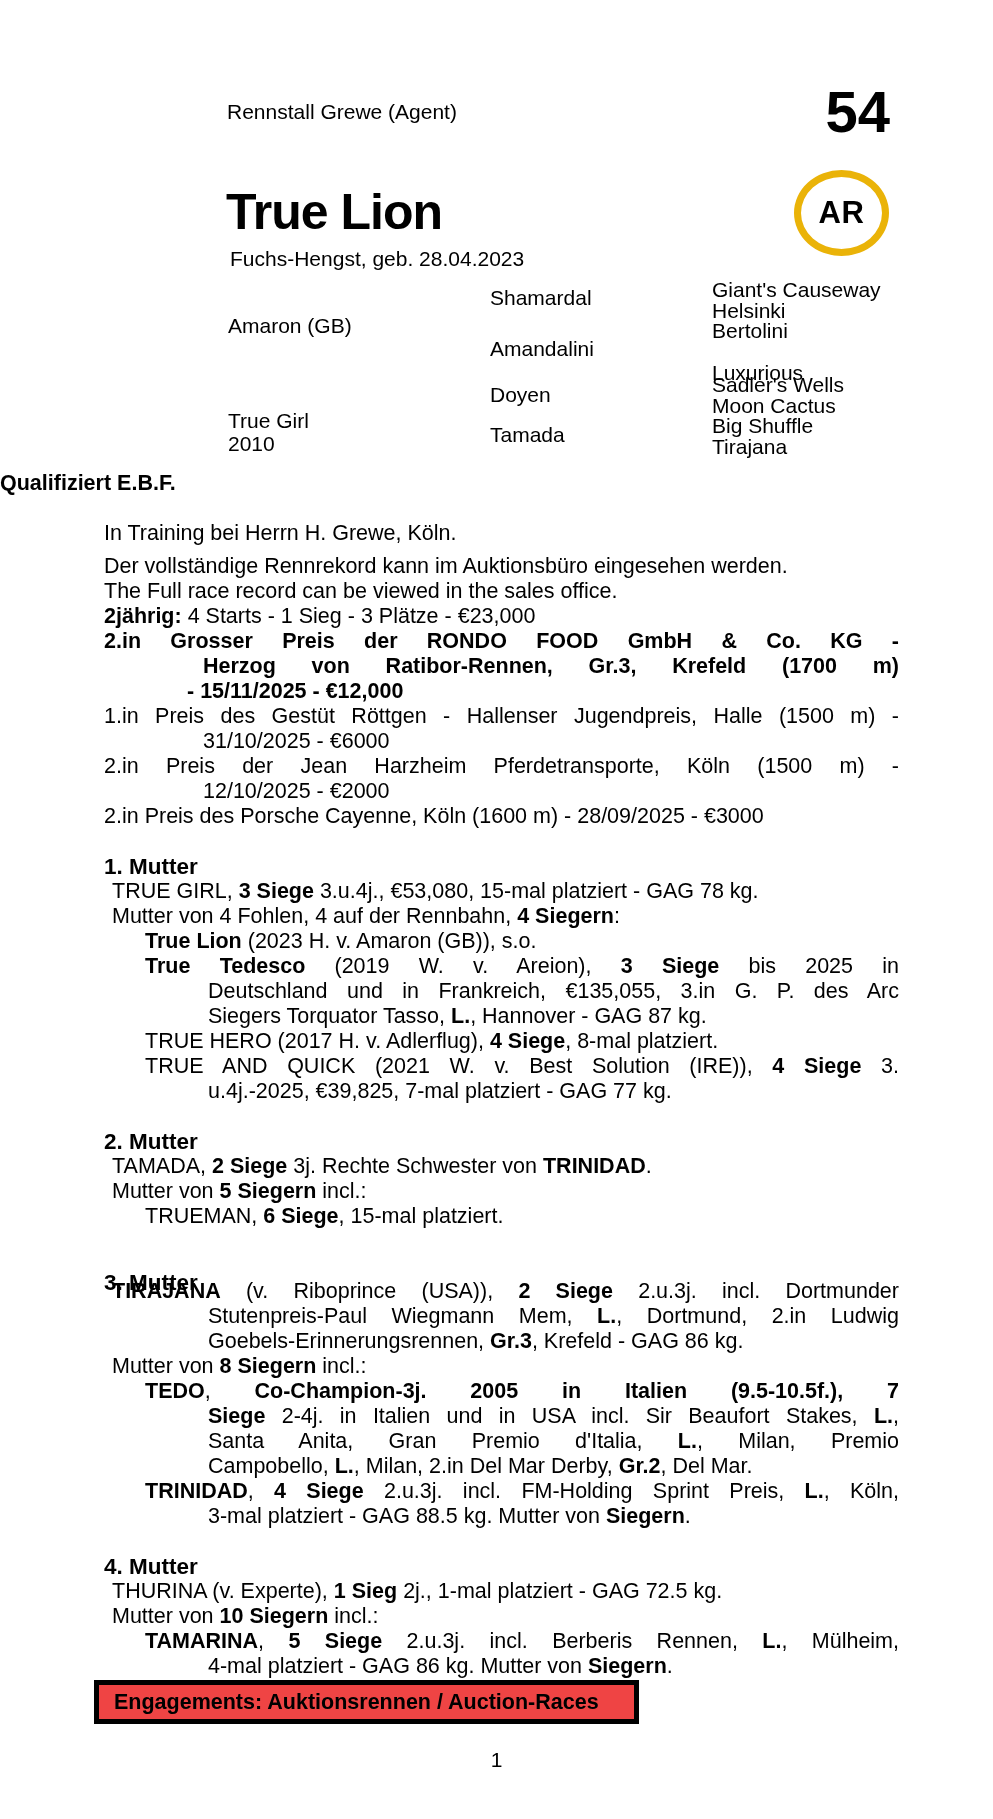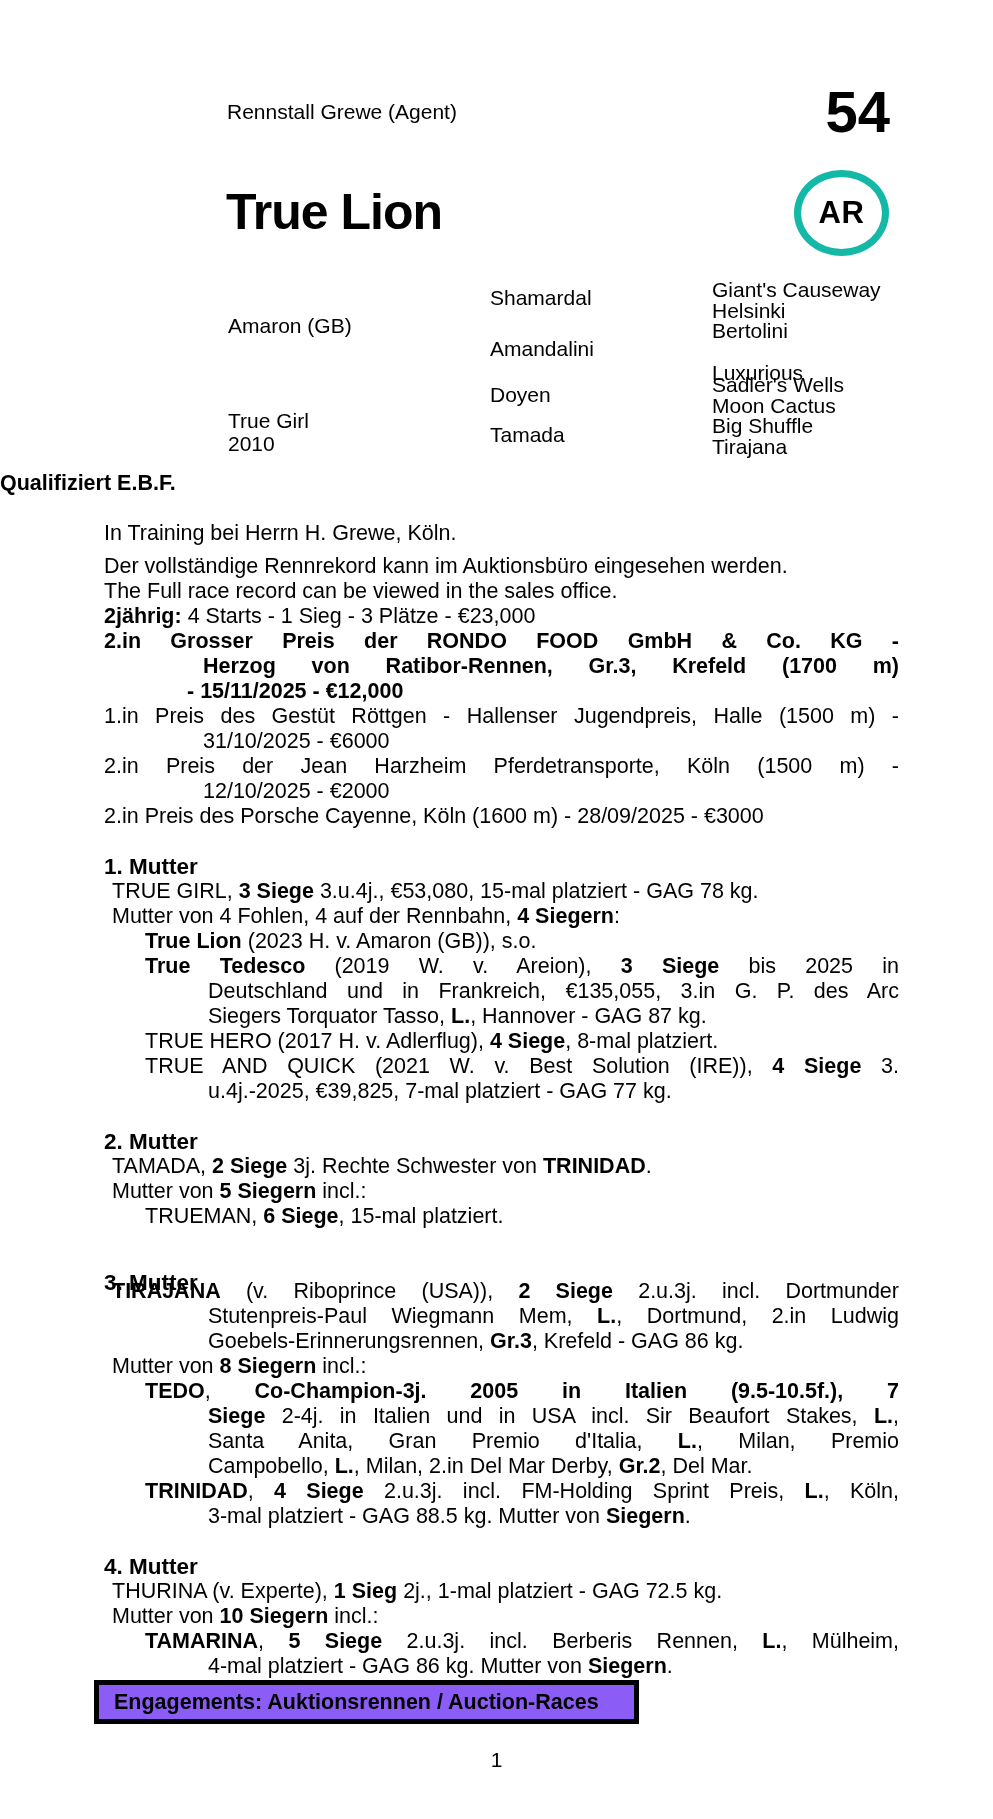--- a/index.html
+++ b/index.html
@@ -12,21 +12,21 @@
     overflow:hidden;
   }
   .abs{position:absolute;}
   
   .agent{left:227px;top:99px;font-size:21px;line-height:25px;}
   .catnum{right:103px;top:83px;font-size:58px;font-weight:bold;line-height:1;}
   .title{left:226px;top:187px;font-size:50px;font-weight:bold;letter-spacing:-1px;line-height:1;}
   .subtitle{left:230px;top:246px;font-size:21px;line-height:25px;}
   .ar-badge{
     left:794px;top:170px;width:95px;height:86px;box-sizing:border-box;
-    border:7px solid #14b8a6;border-radius:50%;
+    border:7px solid #eab308;border-radius:50%;
     display:flex;align-items:center;justify-content:center;
     font-size:31px;font-weight:bold;letter-spacing:0.5px;
   }
   
   .ped-name{position:absolute;font-size:21px;line-height:21px;white-space:nowrap;}
   .sire{left:228px;top:315px;}
   .dam-name{left:228px;top:410px;}
   .dam-year{left:228px;top:433px;}
   .g2{left:490px;}
   .g2-0{top:287px;} .g2-1{top:338px;} .g2-2{top:384px;} .g2-3{top:424px;}
@@ -39,36 +39,37 @@
   .bl .b{font-weight:bold;text-align:center;}
   .bl.j{text-align:justify;text-align-last:justify;}
   .bl.h{font-size:22.5px;font-weight:bold;}
   
   .eng-box{
     left:94px;top:1680px;width:545px;height:44px;box-sizing:border-box;
     border:5px solid #000;
     display:flex;align-items:center;
     padding-left:15px;
     font-size:21.5px;font-weight:bold;
-    background:#8b5cf6;
+    background:#ef4444;
     text-align:center;
   }
   .pagenum{left:0;right:0;top:1748px;text-align:center;font-size:21px;}
 </style>
 </head>
 <body>
 
 <div class="page">
 
   <div class="abs agent">Rennstall Grewe (Agent)</div>
   <div class="abs catnum">54</div>
   <div class="abs title">True Lion</div>
   <div class="abs ar-badge">
     <span>AR</span>
   </div>
+  <div class="abs subtitle">Fuchs-Hengst, geb. 28.04.2023</div>
 
   <div>
     <div class="ped-name sire">Amaron (GB)</div>
     <div class="ped-name dam-name">True Girl</div>
     <div class="ped-name dam-year">2010</div>
     <div class="ped-name g2 g2-0">Shamardal</div>
     <div class="ped-name g2 g2-1">Amandalini</div>
     <div class="ped-name g2 g2-2">Doyen</div>
     <div class="ped-name g2 g2-3">Tamada</div>
     <div class="ped-name g3 g3-0">Giant's Causeway</div>

